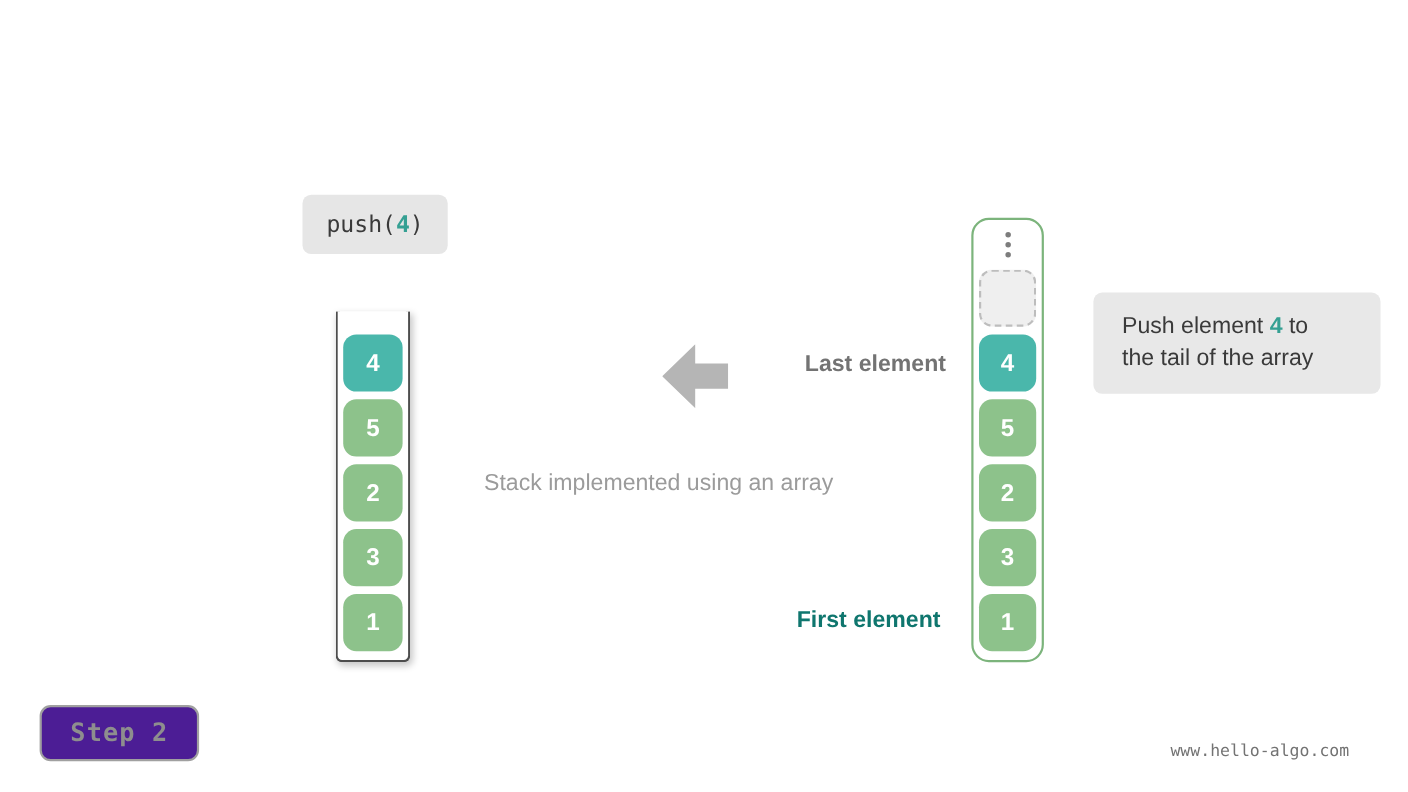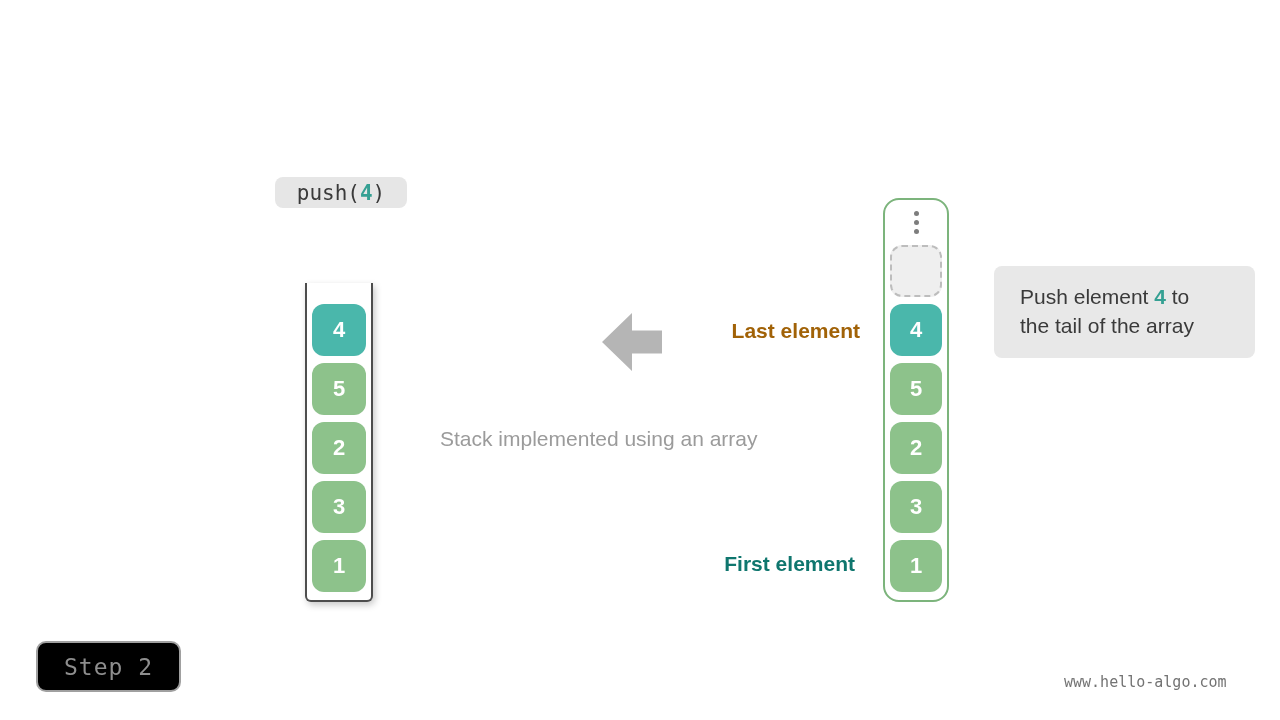--- a/index.html
+++ b/index.html
@@ -3,21 +3,21 @@
 <meta charset="utf-8">
 <style>
   html,body { margin:0; padding:0; background:#ffffff; }
   .canvas {
     position:relative; width:1280px; height:720px; background:#ffffff;
     overflow:hidden; font-family:"Liberation Sans", sans-serif;
   }
 
   
   .op-badge {
-    position:absolute; left:275px; top:177px; width:132px; height:31px;
+    position:absolute; left:275px; top:177px; width:132px; height:54px;
     background:#e6e6e6; border-radius:8px;
     display:flex; align-items:center; justify-content:center;
     font-family:"DejaVu Sans Mono", monospace; font-size:21px; color:#3a3a3a;
   }
   .hl-teal { color:#35a093; font-weight:bold; }
 
   
   .stack-container {
     position:absolute; left:305px; top:283px; width:68px; height:319px;
     box-sizing:border-box; background:#ffffff;
@@ -50,45 +50,45 @@
   .cell--dashed {
     width:52px; height:52px; box-sizing:border-box; flex:0 0 auto;
     border:2px dashed #bdbdbd; background:#efefef; border-radius:12px;
     margin-bottom:7px;
   }
 
   
   .arrow-left { position:absolute; left:602px; top:313px; }
   .label-last {
     position:absolute; left:660px; top:319px; width:200px; text-align:right;
-    font-size:21px; font-weight:bold; color:#a16207;
+    font-size:21px; font-weight:bold; color:#737373;
   }
   .caption {
     position:absolute; left:440px; top:427px; width:400px; text-align:left;
     font-size:21px; color:#9b9b9b;
   }
   .label-first {
     position:absolute; left:655px; top:552px; width:200px; text-align:right;
     font-size:21px; font-weight:bold; color:#0f766e;
   }
 
   
   .tooltip {
     position:absolute; left:962px; top:266px; width:261px; height:92px;
     box-sizing:border-box; background:#e8e8e8; border-radius:8px;
     padding:16px 0 0 26px; font-size:21px; line-height:29px; color:#3a3a3a;margin-left:32px;
   }
 
   
   .step-badge {
     position:absolute; left:36px; top:641px; width:145px; height:51px;
-    box-sizing:border-box; background:#000000;
+    box-sizing:border-box; background:#4c1d95;
     border:2px solid #a0a0a0; border-radius:10px;
     display:flex; align-items:center; justify-content:center;
-    font-family:"DejaVu Sans Mono", monospace; font-weight:normal;
+    font-family:"DejaVu Sans Mono", monospace; font-weight:bold;
     font-size:23px; color:#8e8e8e; letter-spacing:1px;
   }
 
   
   .watermark {
     position:absolute; left:1064px; top:673px;
     font-family:"DejaVu Sans Mono", monospace; font-size:15px; color:#737373;
   }
 </style>
 </head>

